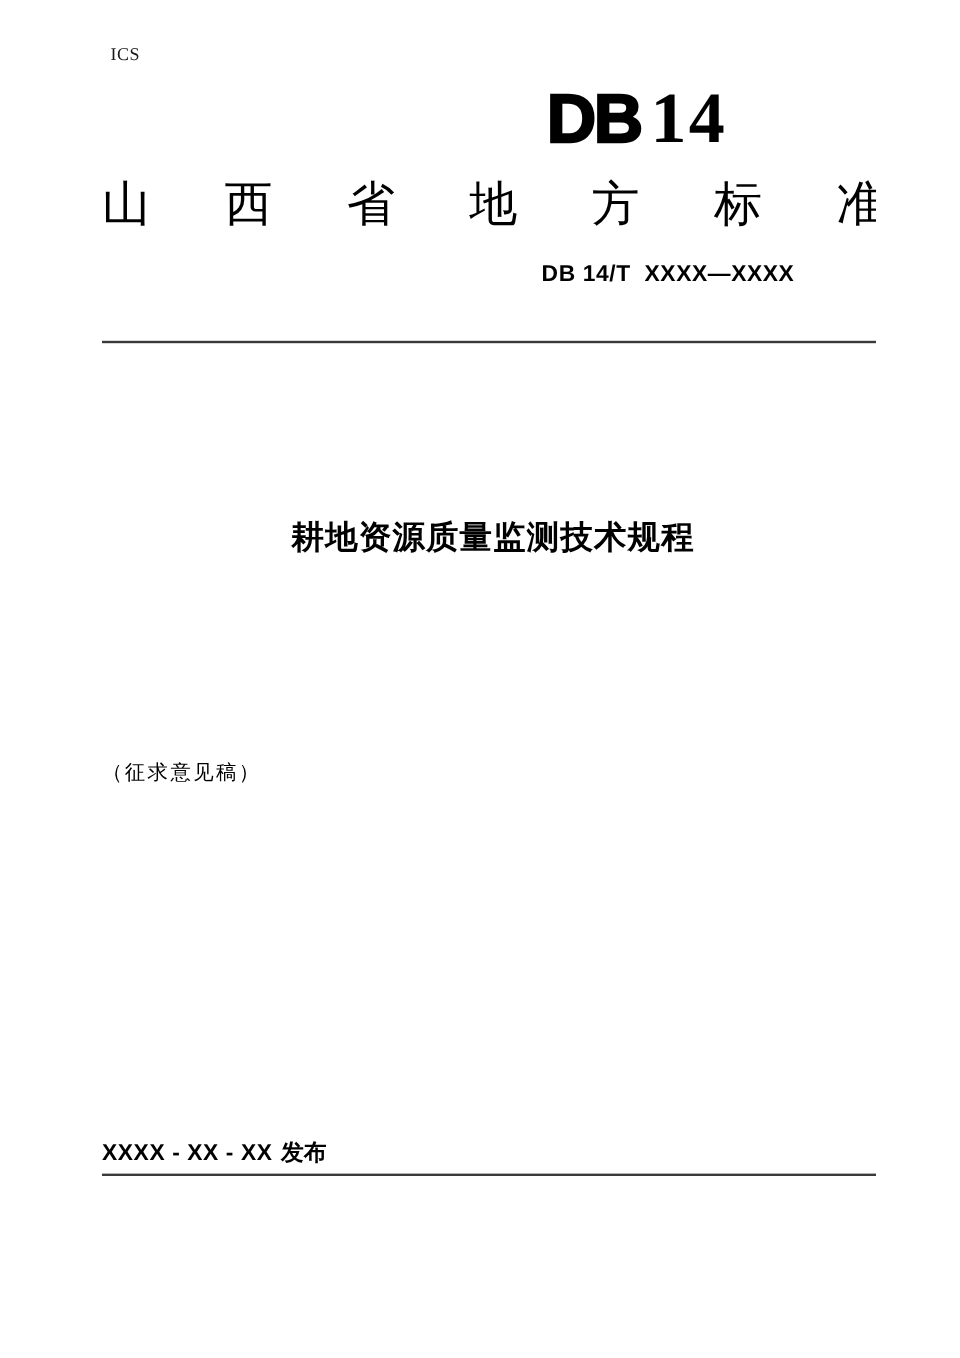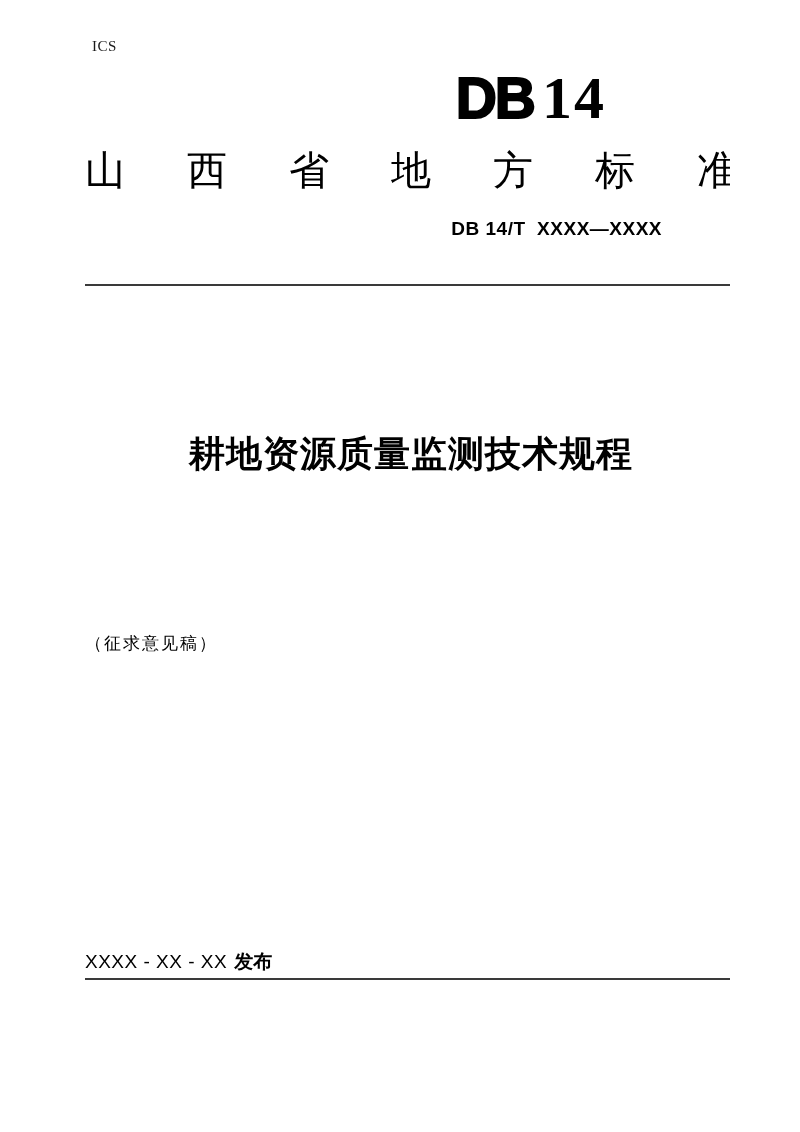--- a/index.html
+++ b/index.html
@@ -88,21 +88,21 @@
   .rule-top { top: 284px; }
   .rule-bottom { top: 978px; }
 
   
   .title-cn {
     position: absolute;
     left: 85px;
     width: 652px;
     top: 430px;
     text-align: center;
-    font-size: 36px;
+    font-size: 27px;
     font-weight: bold;
     letter-spacing: 1px;
   }
   .title-en {
     position: absolute;
     left: 85px;
     width: 652px;
     top: 505px;
     text-align: center;
     font-family: "Liberation Serif", serif;
@@ -125,21 +125,21 @@
     position: absolute;
     left: 85px;
     width: 652px;
     top: 950px;
     display: flex;
     justify-content: space-between;
     font-size: 19px;
     line-height: 24px;
   }
   .date-x {
-    font-weight: normal;
+    font-weight: bold;
     letter-spacing: 0.5px;
     white-space: pre;
   }
   .date-label {
     font-weight: bold;
     margin-left: 7px;
   }
 
   
   .publisher {

